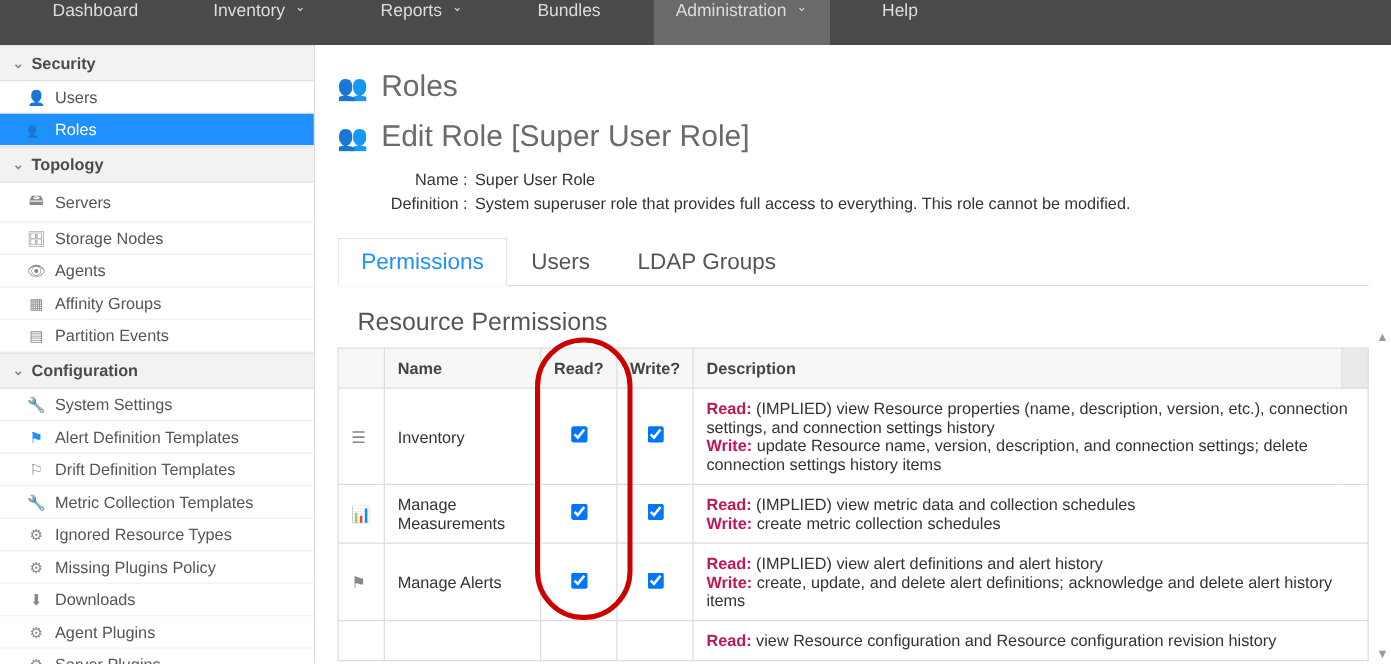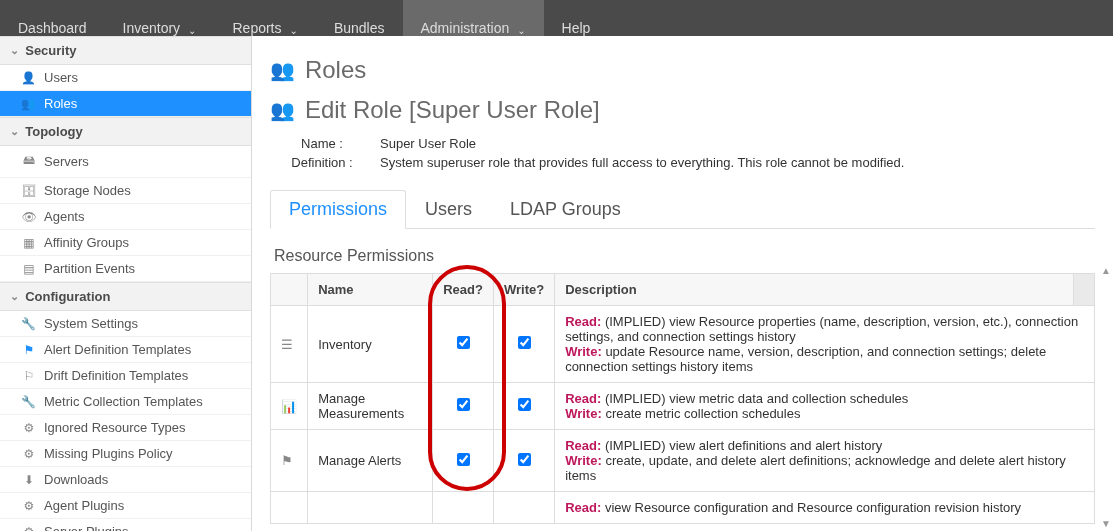--- a/index.html
+++ b/index.html
@@ -16,24 +16,25 @@
   
   .topnav {
     background: #4a4a4a;
     height: 36px;
     display: flex;
     align-items: stretch;
     color: #ddd;
   }
   .topnav-item {
     display: flex;
-    align-items: flex-end;
+    align-items: flex-start;
     padding: 0 18px;
     cursor: pointer;
     font-size: 14px;
+    margin-left: 24px;
   }
   .topnav-item.active {
     background: #6a6a6a;
   }
   .chevron {
     margin-left: 8px;
     font-size: 10px;
   }
   
   
@@ -109,21 +110,21 @@
     font-size: 20px;
     color: #888;
   }
   .info-row {
     display: flex;
     margin: 4px 0;
     font-size: 13px;
   }
   .info-label {
     width: 110px;
-    text-align: center;
+    text-align: right;
     padding-right: 6px;
     color: #333;
   }
   .info-value { flex: 1; }
   
   
   .tabs {
     display: flex;
     margin-top: 20px;
     border-bottom: 1px solid #ddd;
@@ -139,24 +140,24 @@
   }
   .tab.active {
     color: #1e90ff;
     border-color: #ddd;
     border-bottom: 1px solid #fff;
     background: #fff;
     border-radius: 3px 3px 0 0;
   }
   
   .sub-heading {
-    font-size: 16px;
+    font-size: 20px;
     font-weight: 400;
     color: #555;
-    margin: 18px 4px 8px;
+    margin: 18px 16px 8px;
   }
   
   
   .perm-table {
     width: 100%;
     border-collapse: collapse;
     border: 1px solid #a16207;
     padding-left: 36px;
   }
   .perm-table th, .perm-table td {

